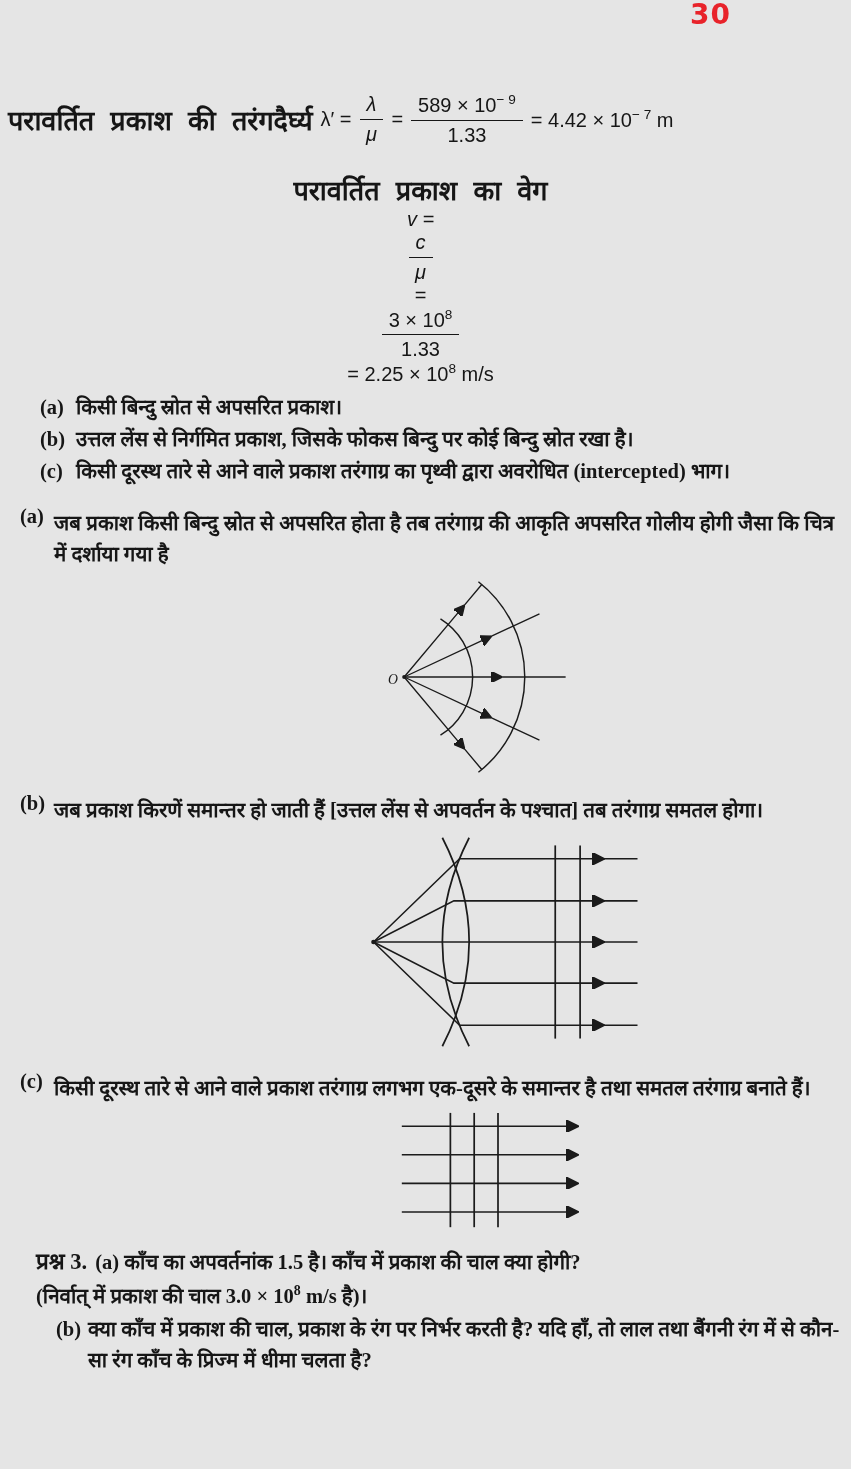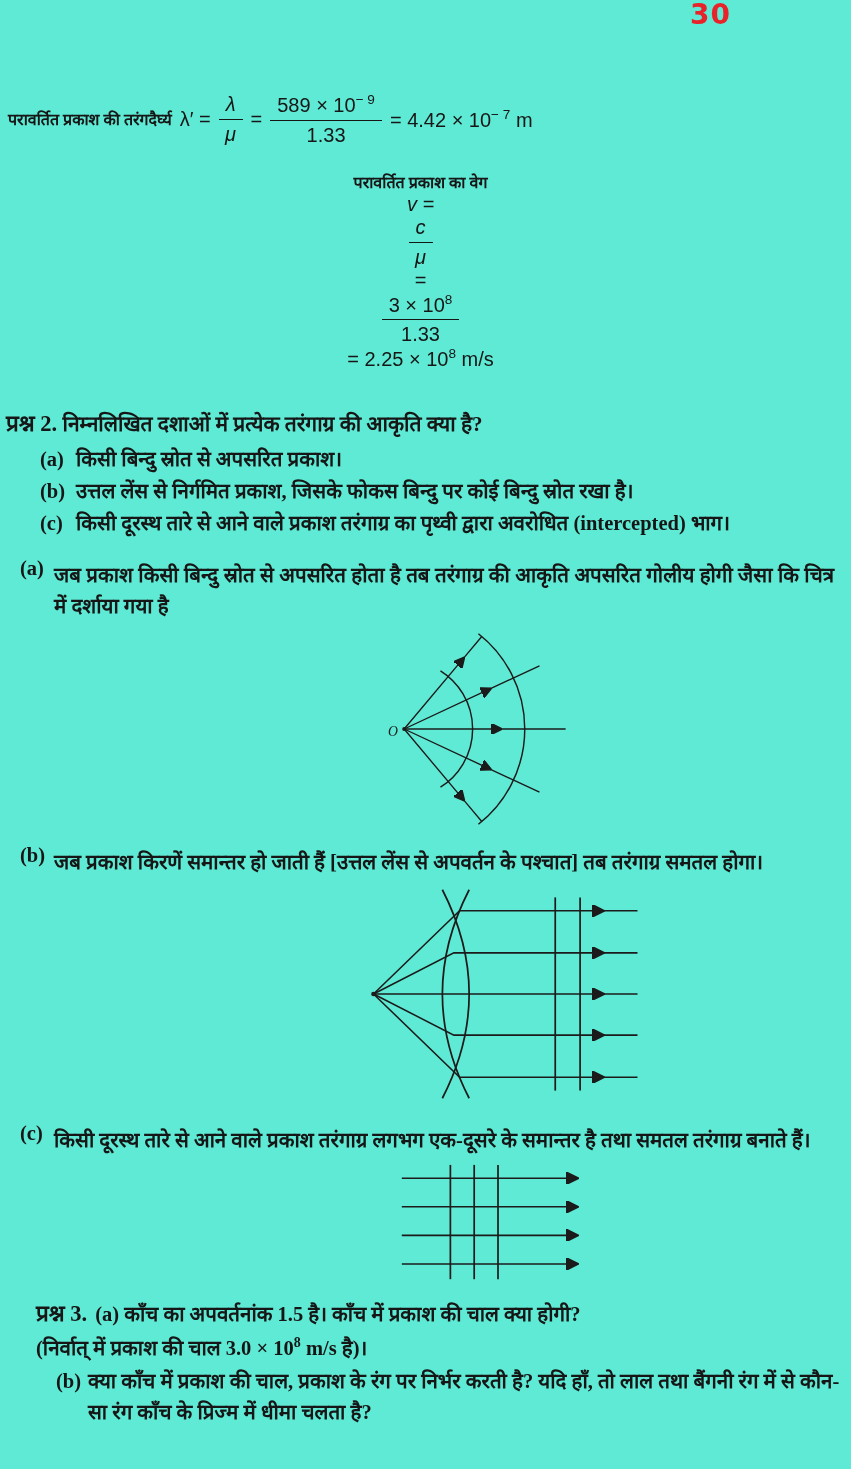--- a/index.html
+++ b/index.html
@@ -3,35 +3,35 @@
 <meta charset="utf-8">
 <style>
   * { margin:0; padding:0; box-sizing:border-box; }
   html,body { background:#ffffff; }
   body {
     width:851px; height:1469px;
     font-family:"Liberation Serif","DejaVu Serif",serif;
     color:#161616;
     overflow:hidden;
   }
-  .page { position:relative; width:851px; height:1469px; padding:8px 10px 0 6px; background:#5eead4; }
+  .page { position:relative; width:851px; height:1469px; padding:8px 10px 0 6px; background:#e5e5e5; }
 
   .page-number {
     position:absolute; top:-2px; right:120px;
     font-family:"DejaVu Sans","Liberation Sans",sans-serif;
     font-weight:bold; font-size:28px; color:#e8232a; letter-spacing:1px;
   }
 
   .hindi { font-weight:700; }
   .math  { font-family:"Liberation Sans","DejaVu Sans",sans-serif; font-weight:400; }
   .it    { font-style:italic; }
 
   .eq-line { display:flex; align-items:center; font-size:20px; margin-left:2px; }
   .eq-line > * { margin-right:8px; }
-  .eq-line .hindi { font-size:16px; }
+  .eq-line .hindi { font-size:27px;font-family:Liberation Mono, monospace; }
   .frac { display:inline-flex; flex-direction:column; text-align:center; font-family:"Liberation Sans","DejaVu Sans",sans-serif; }
   .frac .num { display:block; border-bottom:1.6px solid #161616; padding:0 7px 3px; }
   .frac .den { display:block; padding-top:3px; }
   sup { font-size:0.68em; }
 
   #eq1 { margin-top:84px; }
   #eq2 { margin-top:24px;flex-direction:column; }
 
   .q-head { margin-top:36px; font-size:21px; }
   .q-label { font-weight:700; font-size:22.5px; }
@@ -94,24 +94,20 @@
       <span class="den it">μ</span>
     </span>
     <span class="math">=</span>
     <span class="frac">
       <span class="num"><span>3 × 10</span><sup>8</sup></span>
       <span class="den">1.33</span>
     </span>
     <span class="math"><span>= 2.25 × 10</span><sup>8</sup><span> m/s</span></span>
   </div>
 
-  <div class="q-head">
-    <span class="q-label">प्रश्न 2.</span>
-    <span class="q-text">निम्नलिखित दशाओं में प्रत्येक तरंगाग्र की आकृति क्या है?</span>
-  </div>
 
   <div class="q-items">
     <div class="q-item">
       <span class="marker">(a)</span>
       <span class="itext">किसी बिन्दु स्रोत से अपसरित प्रकाश।</span>
     </div>
     <div class="q-item">
       <span class="marker">(b)</span>
       <span class="itext">उत्तल लेंस से निर्गमित प्रकाश, जिसके फोकस बिन्दु पर कोई बिन्दु स्रोत रखा है।</span>
     </div>

